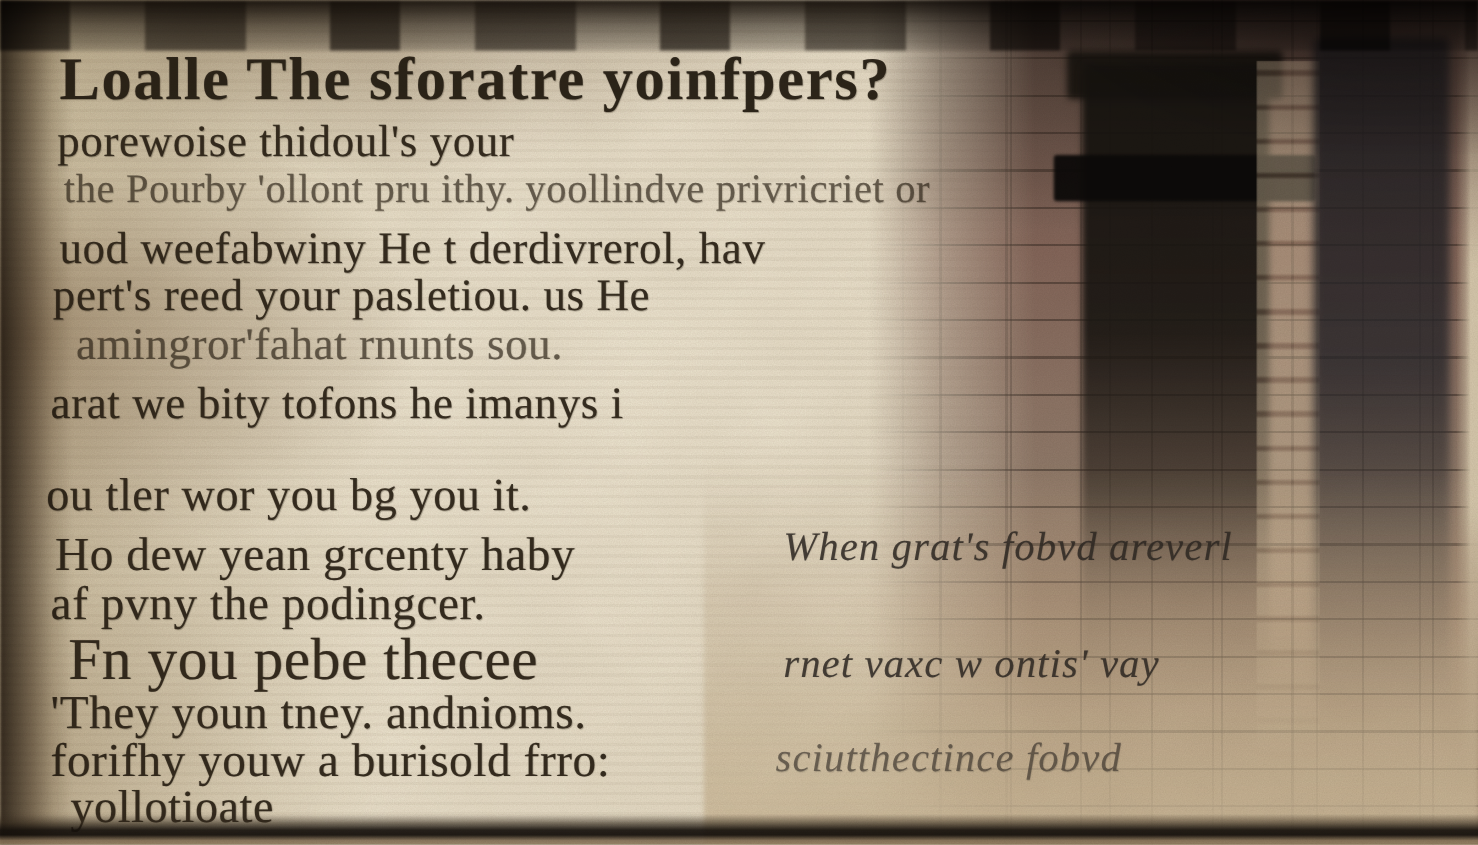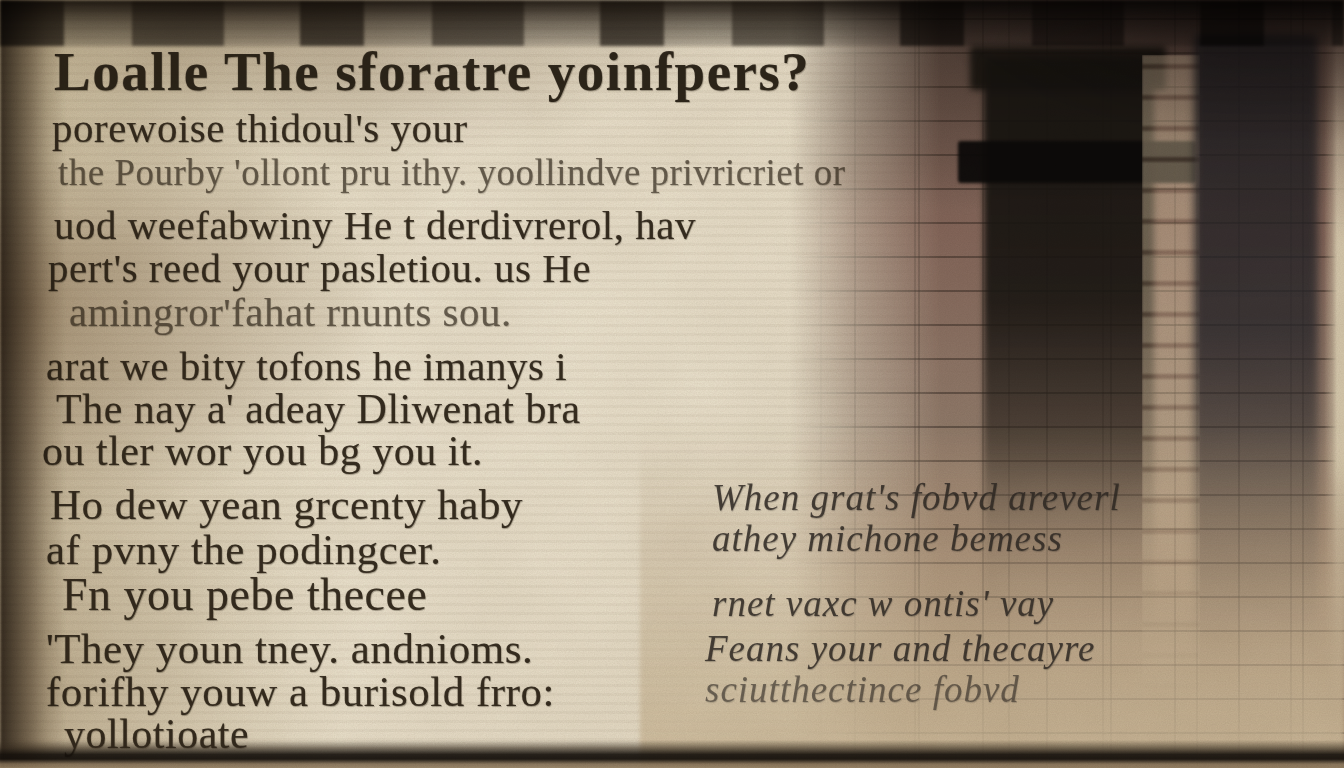--- a/index.html
+++ b/index.html
@@ -152,36 +152,33 @@
   <div id="haze" class="abs"></div>
 
   <div class="ink title" style="left:54px;top:44px;font-size:55px;">Loalle The sforatre yoinfpers?</div>
 
   <div class="ink" style="left:52px;top:108px;font-size:41px;">porewoise thidoul's your</div>
   <div class="ink faint" style="left:58px;top:154px;font-size:37px;">the Pourby 'ollont pru ithy. yoollindve privricriet or</div>
   <div class="ink" style="left:54px;top:205px;font-size:41px;">uod weefabwiny He t derdivrerol, hav</div>
   <div class="ink" style="left:48px;top:248px;font-size:41px;">pert's reed your pasletiou. us He</div>
   <div class="ink faint" style="left:69px;top:292px;font-size:41px;">amingror'fahat rnunts sou.</div>
   <div class="ink" style="left:46px;top:346px;font-size:41px;">arat we bity tofons he imanys i</div>
-  <div class="ink" style="left:56px;top:388px;font-size:42px;">The nay a' adeay  Dliwenat bra</div>
   <div class="ink" style="left:42px;top:430px;font-size:42px;">ou tler wor you bg you it.</div>
 
   <div class="ink" style="left:50px;top:483px;font-size:43px;">Ho dew yean grcenty haby</div>
   <div class="ink" style="left:46px;top:528px;font-size:43px;">af pvny the podingcer.</div>
-  <div class="ink" style="left:62px;top:572px;font-size:46px;">Fn you pebe thecee</div>
+  <div class="ink" style="left:62px;top:572px;font-size:54px;">Fn you pebe thecee</div>
 
   <div class="ink" style="left:46px;top:627px;font-size:43px;">'They youn tney. andnioms.</div>
   <div class="ink" style="left:46px;top:670px;font-size:43px;">forifhy youw a burisold frro:</div>
   <div class="ink rcol" style="left:712px;top:479px;font-size:37px;">When grat's fobvd areverl</div>
 
   <div class="ink" style="left:64px;top:713px;font-size:42px;">yollotioate</div>
-  <div class="ink rcol" style="left:712px;top:520px;font-size:37px;">athey michone bemess</div>
   <div class="ink rcol" style="left:712px;top:585px;font-size:37px;">rnet vaxc w ontis' vay</div>
 
-  <div class="ink rcol" style="left:705px;top:630px;font-size:37px;">Feans your and thecayre</div>
   <div class="ink rcol faint" style="left:705px;top:671px;font-size:37px;">sciutthectince fobvd</div>
 
   <div id="grime-top" class="abs"></div>
   <div id="grime-top-right" class="abs"></div>
   <div id="grime-left" class="abs"></div>
   <div id="grime-bottom" class="abs"></div>
 
   <svg id="noise" class="abs" width="1344" height="768" xmlns="http://www.w3.org/2000/svg">
     <filter id="fineGrain" x="0" y="0" width="100%" height="100%">
       <feTurbulence type="fractalNoise" baseFrequency="0.9" numOctaves="2" stitchTiles="stitch"></feTurbulence>

